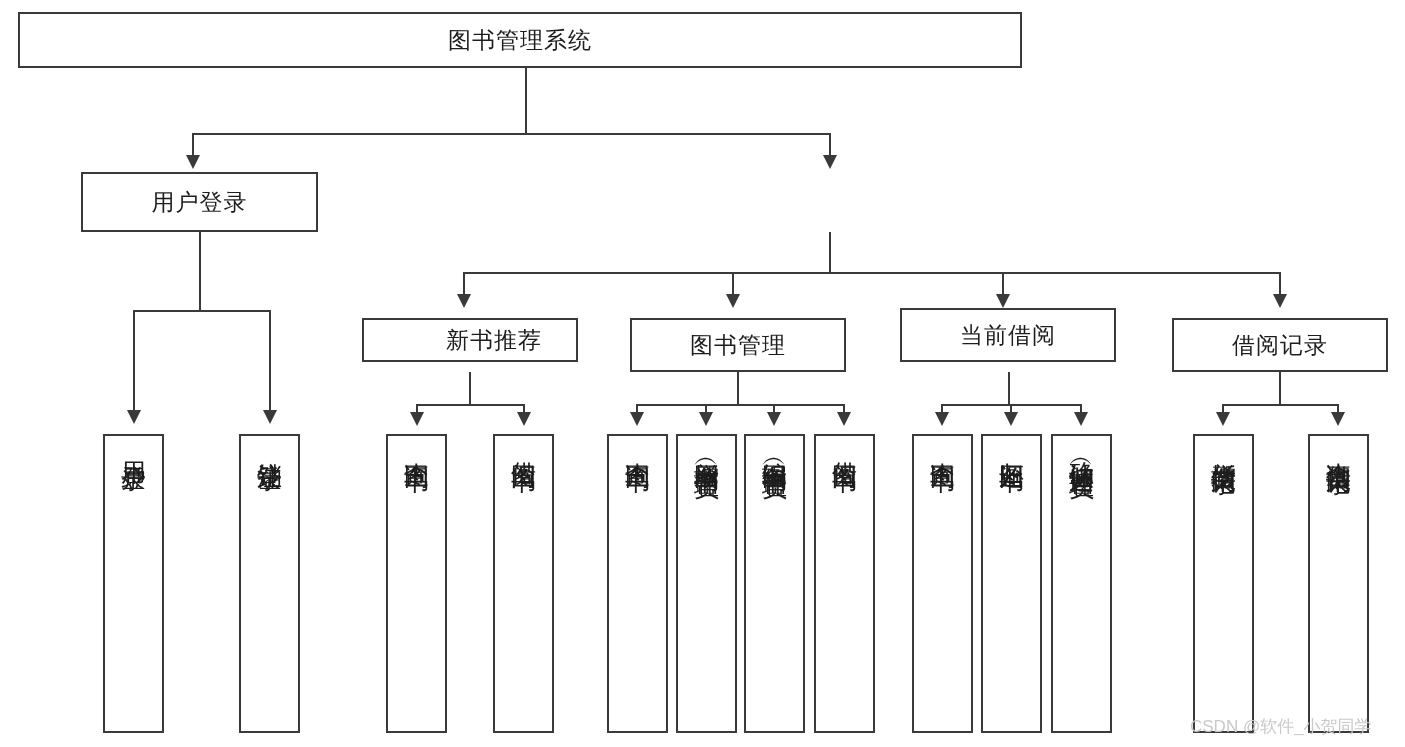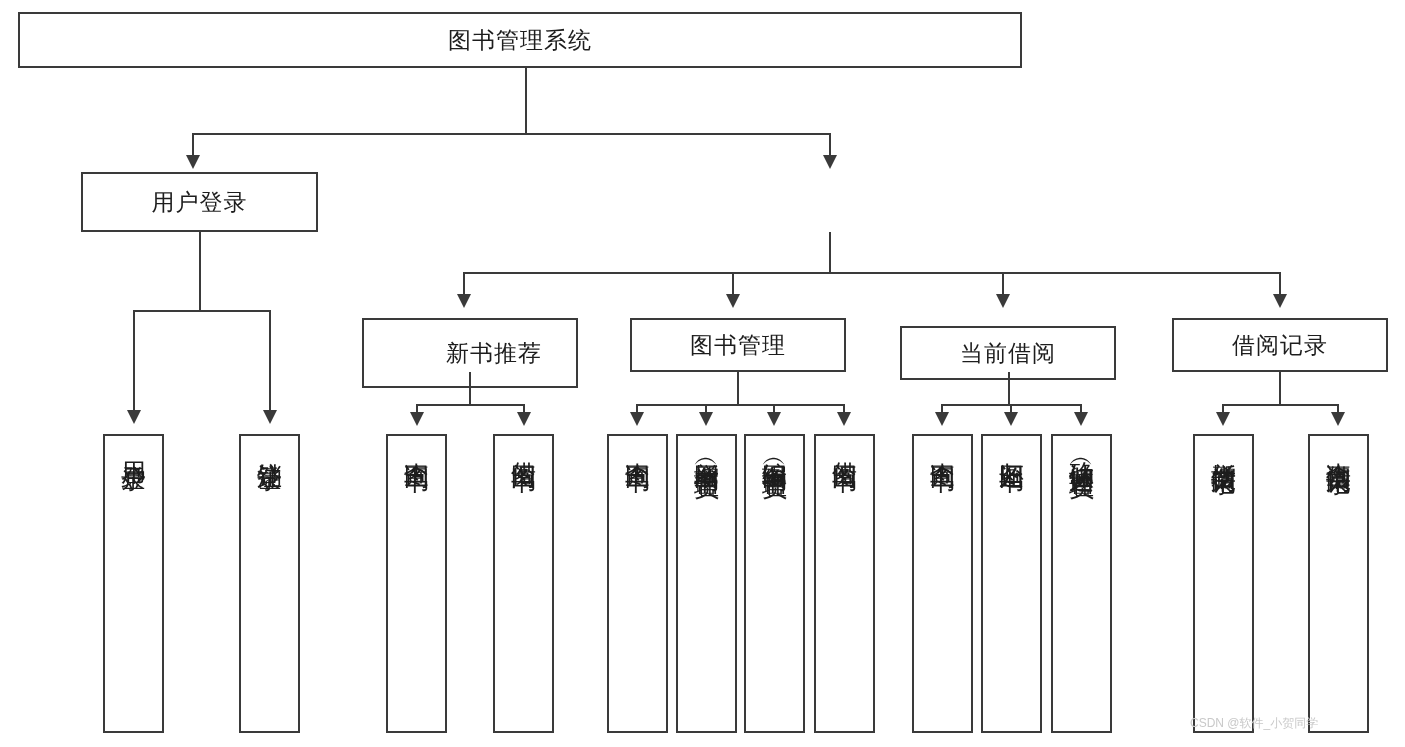--- a/index.html
+++ b/index.html
@@ -69,21 +69,21 @@
     width: 0;
     height: 0;
     border-left: 7px solid transparent;
     border-right: 7px solid transparent;
     border-top: 14px solid #3a3a3a;
   }
   
   .watermark {
     position: absolute;
     color: #c9c9c9;
-    font-size: 12px;
+    font-size: 17px;
     white-space: nowrap;
     user-select: none;
   }
 </style>
 </head>
 <body>
 
 <div id="canvas">
 
   <div class="node horiz" style="left:18px; top:12px; width:1004px; height:56px;">
@@ -115,27 +115,27 @@
   <div class="hline" style="left:463px; top:272px; width:816px;"></div>
   <div class="vline" style="left:463px; top:272px; height:22px;"></div>
   <div class="arrow" style="left:457px; top:294px;"></div>
   <div class="vline" style="left:732px; top:272px; height:22px;"></div>
   <div class="arrow" style="left:726px; top:294px;"></div>
   <div class="vline" style="left:1002px; top:272px; height:22px;"></div>
   <div class="arrow" style="left:996px; top:294px;"></div>
   <div class="vline" style="left:1279px; top:272px; height:22px;"></div>
   <div class="arrow" style="left:1273px; top:294px;"></div>
 
-  <div class="node horiz" style="left:362px; top:318px; width:216px; height:70px;padding-left:48px;">
+  <div class="node horiz" style="left:362px; top:318px; width:216px; height:44px;padding-left:48px;">
     <span class="node-label">新书推荐</span>
   </div>
   <div class="node horiz" style="left:630px; top:318px; width:216px; height:54px;">
     <span class="node-label">图书管理</span>
   </div>
-  <div class="node horiz" style="left:900px; top:326px; width:216px; height:54px;">
+  <div class="node horiz" style="left:900px; top:308px; width:216px; height:54px;">
     <span class="node-label">当前借阅</span>
   </div>
   <div class="node horiz" style="left:1172px; top:318px; width:216px; height:54px;">
     <span class="node-label">借阅记录</span>
   </div>
 
   <div class="vline" style="left:469px; top:372px; height:32px;"></div>
   <div class="hline" style="left:416px; top:404px; width:107px;"></div>
   <div class="vline" style="left:416px; top:404px; height:8px;"></div>
   <div class="arrow" style="left:410px; top:412px;"></div>

